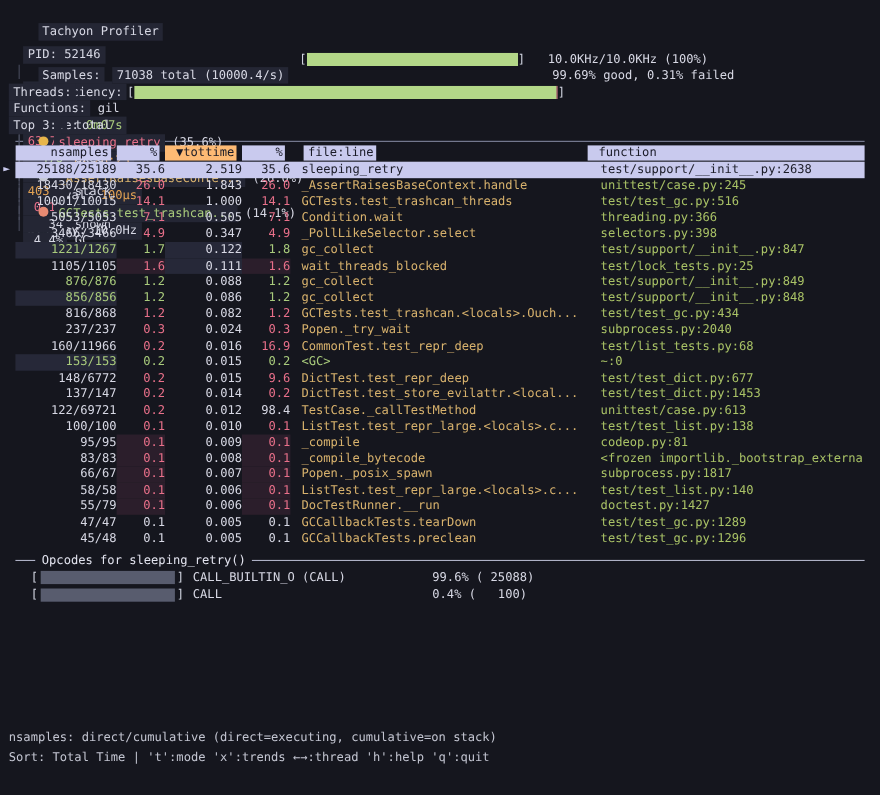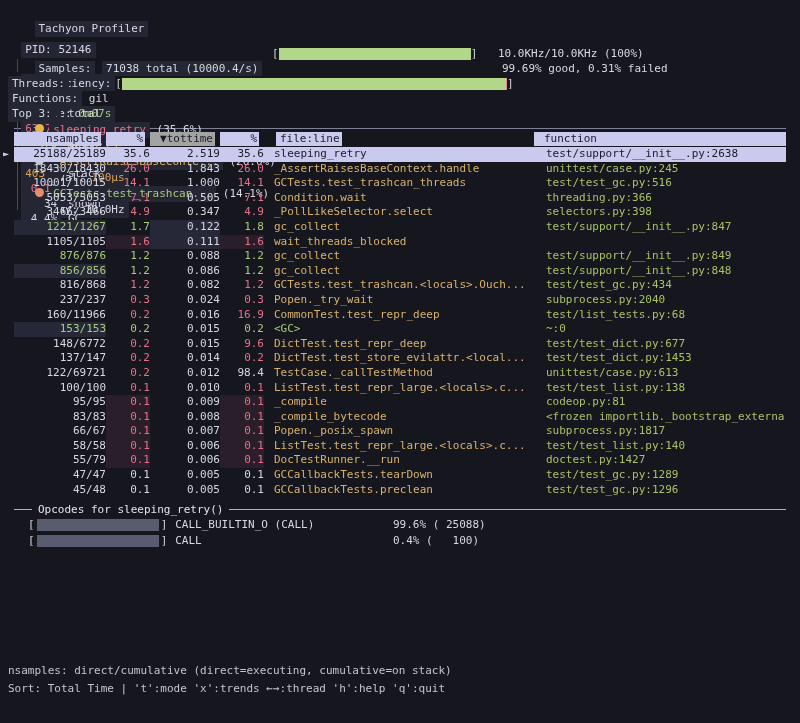--- a/index.html
+++ b/index.html
@@ -28,21 +28,21 @@
   
   .table{margin:3px 14px 0 14px}
   .trow{display:grid;grid-template-columns:92px 44px 70px 44px 270px 1fr;
     height:14.6px;line-height:14.6px;position:relative}
   .c{white-space:pre;overflow:hidden}
   .num{text-align:right}
   .fn{padding-left:10px}.fl{padding-left:12px}
   .thead{height:15px;line-height:15px}
   .hcell{display:block;background:#c9caee;color:#191a26;margin-right:5px;height:14px;line-height:14px}
   .hcell.num{padding-right:2px}
-  .hcell.sorted{background:#a3a3a3}
+  .hcell.sorted{background:#fdba74}
   .hc-fn{width:258px;padding-left:10px}
   .hc-fl{width:66px;margin-left:12px;padding-left:4px}
   .sel{background:#c9caee}
   .sel .c{color:#1b1c28 !important}
   .pointer{position:absolute;left:-11px;top:0;color:#c9caee;font-size:10px}
   .hl{background:#262838}
   .hlr{background:#2b1e2b}
   
   .optitle{display:flex;align-items:center;margin:5px 14px 0 14px;height:15px}
   .optitle .dash{width:18px;border-top:1px solid #aeb1c6}
@@ -185,20 +185,21 @@
     <span class="c fn cy">gc_collect</span>
     <span class="c fl pg">test/support/__init__.py:847</span>
   </div>
 
   <div class="trow">
     <span class="c num ns cw">1105/1105</span>
     <span class="c num p1 cr hlr">1.6</span>
     <span class="c num tt hl">0.111</span>
     <span class="c num p2 cr hlr">1.6</span>
     <span class="c fn cy">wait_threads_blocked</span>
+    <span class="c fl pg">test/lock_tests.py:25</span>
   </div>
 
   <div class="trow">
     <span class="c num ns cg">876/876</span>
     <span class="c num p1 cg">1.2</span>
     <span class="c num tt">0.088</span>
     <span class="c num p2 cg">1.2</span>
     <span class="c fn cy">gc_collect</span>
     <span class="c fl pg">test/support/__init__.py:849</span>
   </div>

